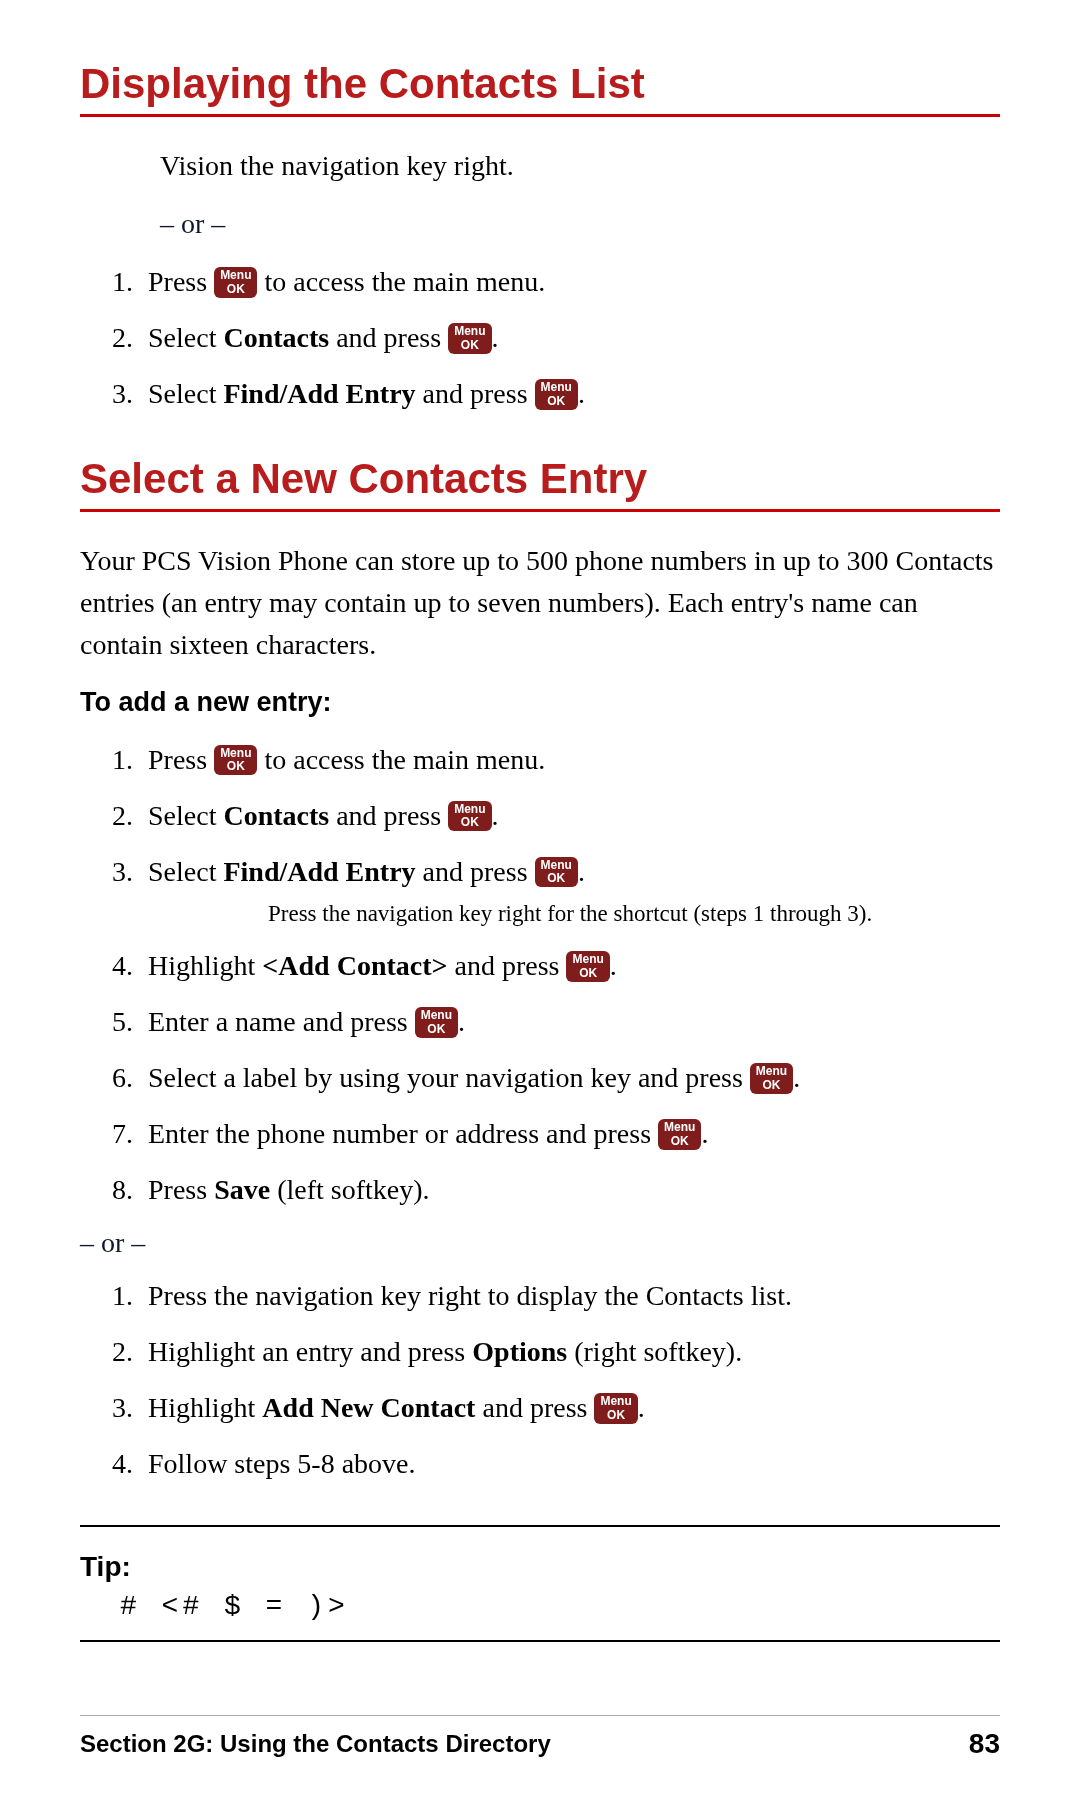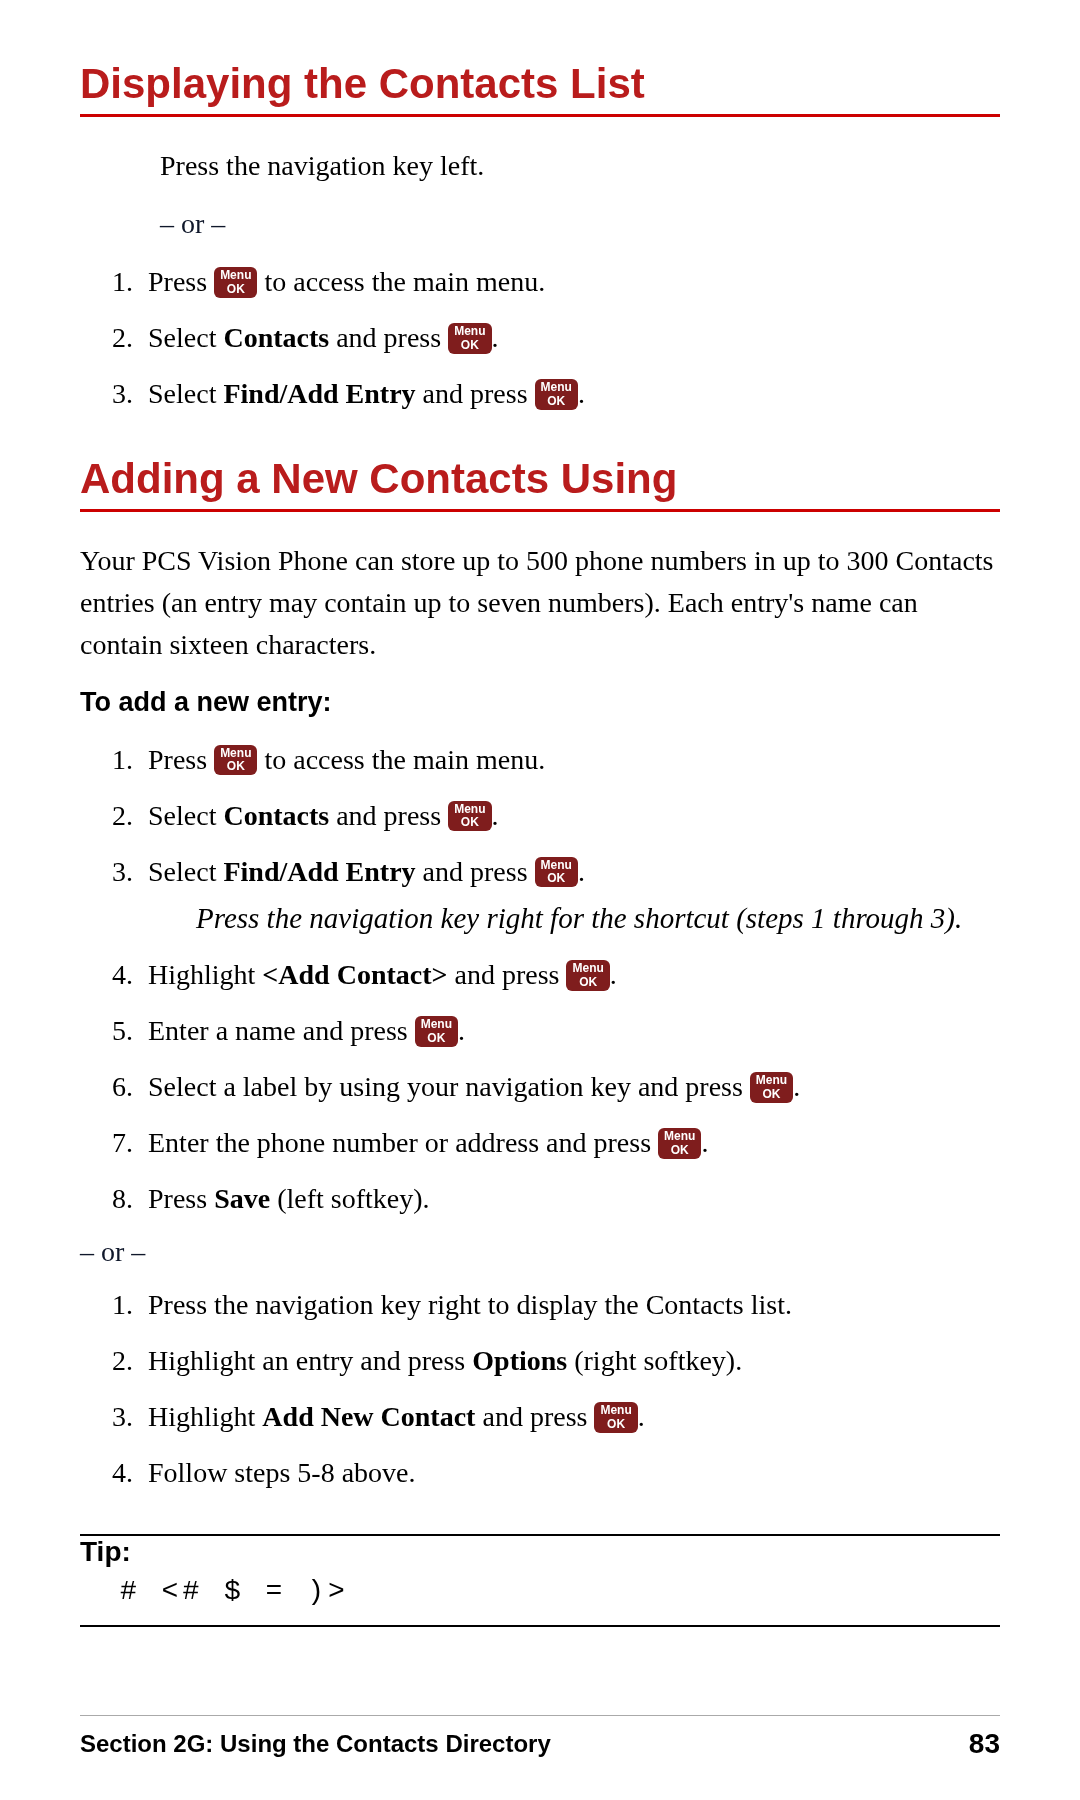--- a/index.html
+++ b/index.html
@@ -85,21 +85,21 @@
       line-height: 1.2;
       position: relative;
       top: -2px;
       min-width: 36px;
       text-align: center;
     }
 
     .tip-section {
       border-top: 2px solid #000000;
       border-bottom: 2px solid #000000;
-      padding: 0 0 18px 0;
+      padding: 24px 0 18px 0;
       margin-top: 30px;
     }
 
     .tip-label {
       font-weight: bold;
       font-family: Arial, Helvetica, sans-serif;
       font-size: 28px;
       margin-bottom: 8px;
     }
 
@@ -129,61 +129,60 @@
       font-weight: bold;
     }
 
     .footer-right {
       font-family: Arial, Helvetica, sans-serif;
       font-size: 28px;
       font-weight: bold;
     }
 
     .shortcut-note {
-      margin-left: 48px;
+      margin-left: 120px;
       margin-top: 4px;
       margin-bottom: 14px;
-      font-size: 29px;
+      font-size: 23px;
       line-height: 1.5;
-      font-style: italic;
     }
 
     b {
       font-weight: bold;
     }
   </style>
 </head>
 <body>
 
 <div class="page">
 
   <div class="section-block">
     <div class="section-title">Displaying the Contacts List</div>
     <hr class="section-divider">
 
     <div class="indent-block">
-      <p>Press the navigation key left.</p>
+      <p>Vision the navigation key right.</p>
       <p class="or-separator">– or –</p>
     </div>
 
     <ol>
       <li>
         <span>Press </span><span class="menu-icon"><span style="font-size:12px;line-height:1.1;display:block;">Menu</span><span style="font-size:12px;line-height:1.1;display:block;">OK</span></span><span> to access the main menu.</span>
       </li>
       <li>
         <span>Select <b>Contacts</b> and press </span><span class="menu-icon"><span style="font-size:12px;line-height:1.1;display:block;">Menu</span><span style="font-size:12px;line-height:1.1;display:block;">OK</span></span><span>.</span>
       </li>
       <li>
         <span>Select <b>Find/Add Entry</b> and press </span><span class="menu-icon"><span style="font-size:12px;line-height:1.1;display:block;">Menu</span><span style="font-size:12px;line-height:1.1;display:block;">OK</span></span><span>.</span>
       </li>
     </ol>
   </div>
 
   <div class="section-block">
-    <div class="section-title">Adding a New Contacts Using</div>
+    <div class="section-title">Select a New Contacts Entry</div>
     <hr class="section-divider">
 
     <p>Your PCS Vision Phone can store up to 500 phone numbers in up to 300 Contacts entries (an entry may contain up to seven numbers). Each entry's name can contain sixteen characters.</p>
 
     <p class="bold-label">To add a new entry:</p>
 
     <ol>
       <li>
         <span>Press </span><span class="menu-icon"><span style="font-size:12px;line-height:1.1;display:block;">Menu</span><span style="font-size:12px;line-height:1.1;display:block;">OK</span></span><span> to access the main menu.</span>
       </li>

